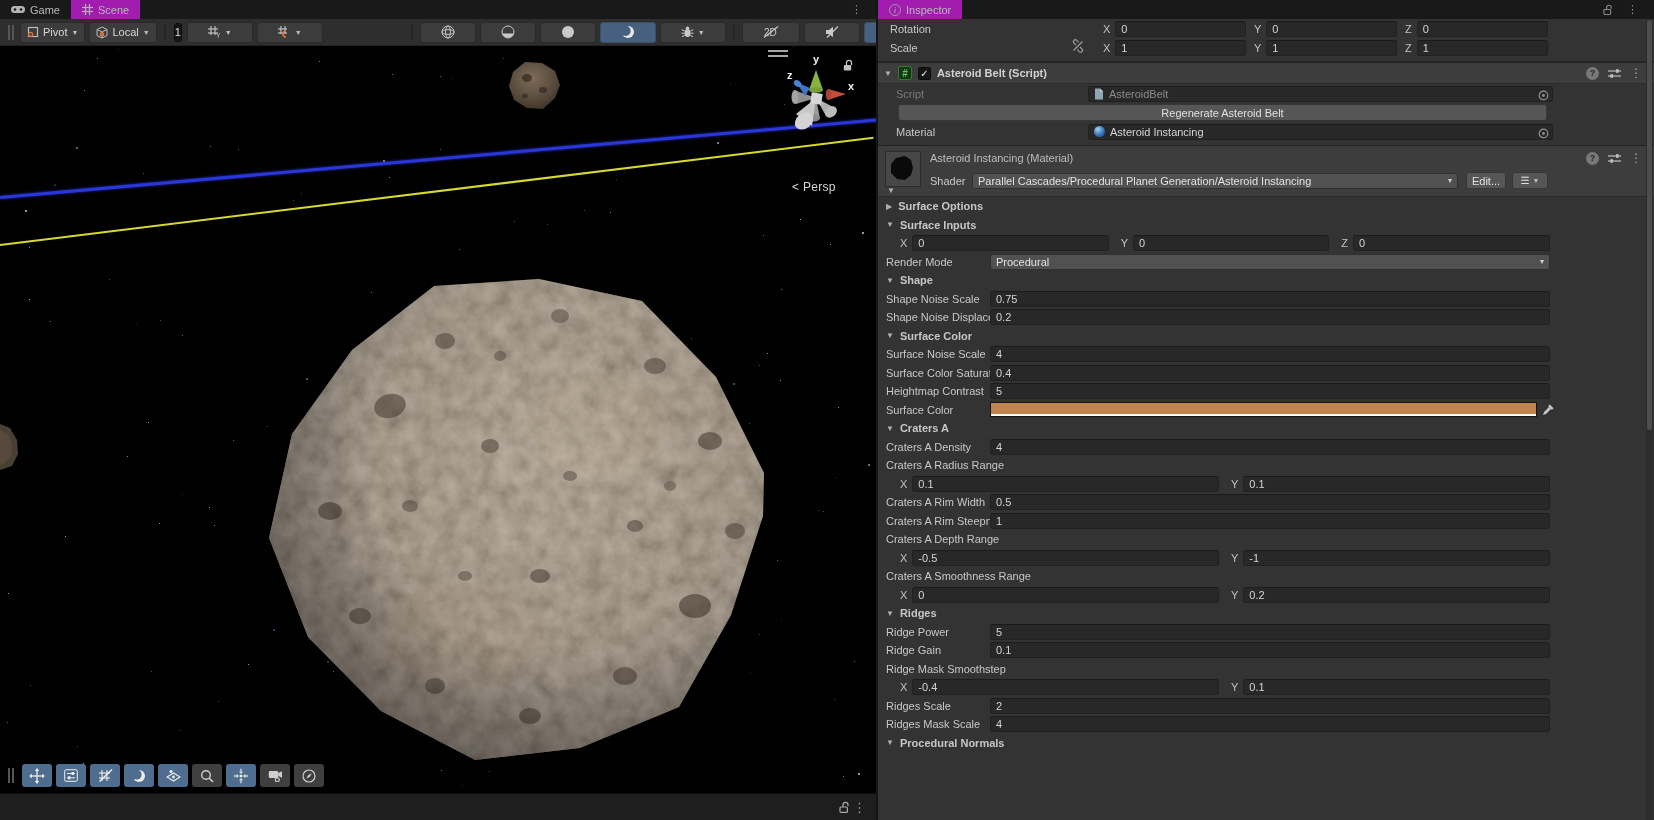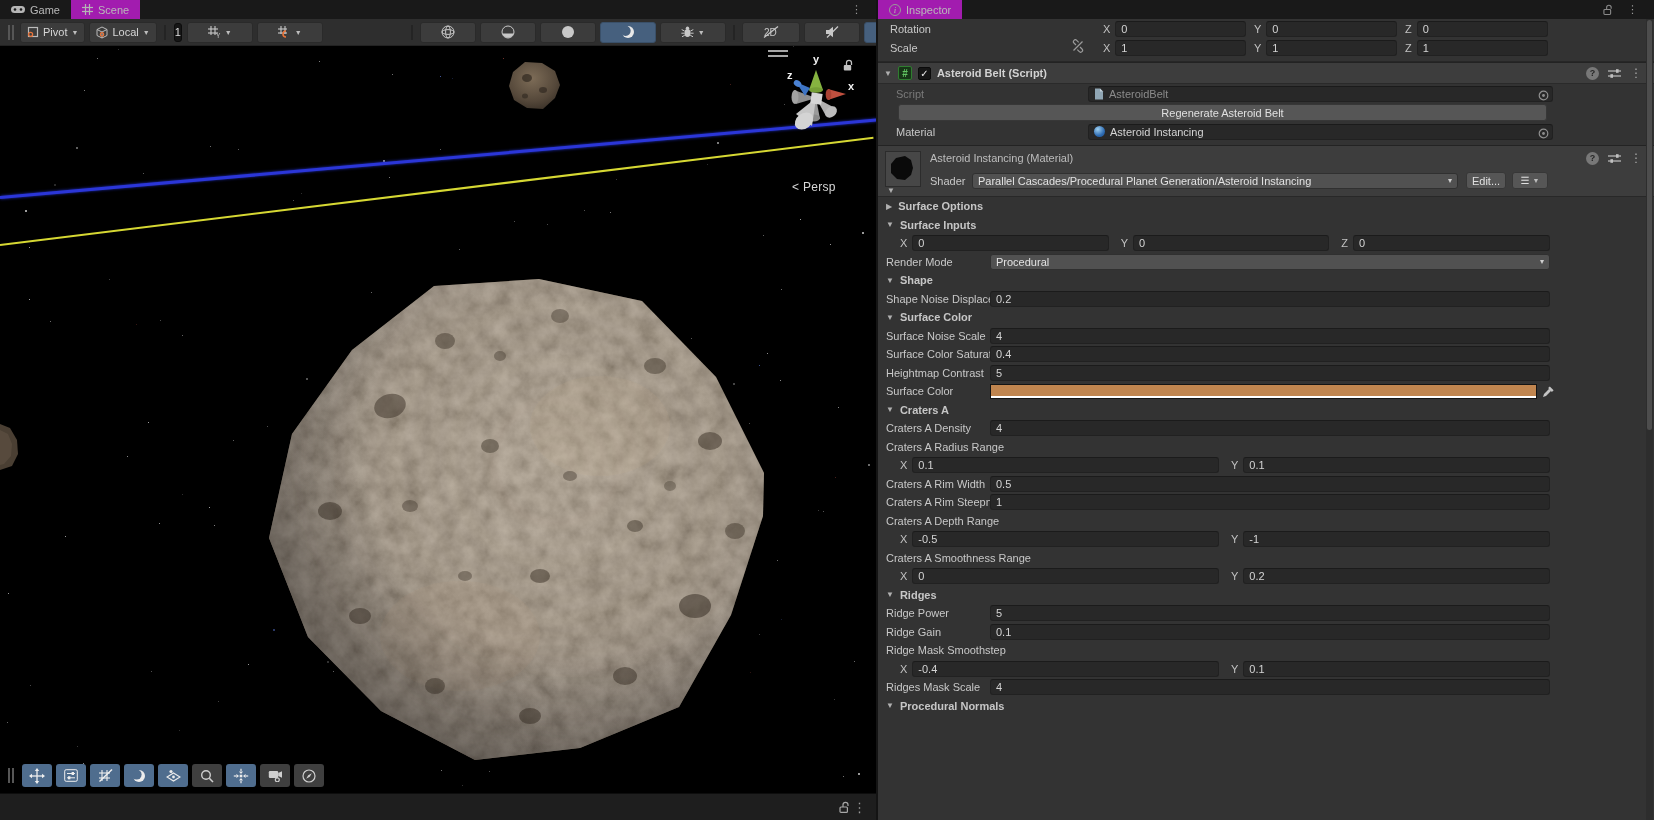--- a/index.html
+++ b/index.html
@@ -803,20 +803,24 @@
             <div class="pop">
               <span>Procedural</span>
               <span class="pcaret">▾</span>
             </div>
           </div>
           <div class="mrow mhead">
             <span class="foldarrow">▼</span>
             <span class="mh-label">Shape</span>
           </div>
           <div class="mrow">
+            <span class="mlabel">Shape Noise Scale</span>
+            <div class="fld">0.75</div>
+          </div>
+          <div class="mrow">
             <span class="mlabel">Shape Noise Displacement</span>
             <div class="fld">0.2</div>
           </div>
           <div class="mrow mhead">
             <span class="foldarrow">▼</span>
             <span class="mh-label">Surface Color</span>
           </div>
           <div class="mrow">
             <span class="mlabel">Surface Noise Scale</span>
             <div class="fld">4</div>
@@ -913,20 +917,24 @@
             <div class="vg">
               <span class="ax">X</span>
               <div class="fld">-0.4</div>
             </div>
             <div class="vg">
               <span class="ax">Y</span>
               <div class="fld">0.1</div>
             </div>
           </div>
           <div class="mrow">
+            <span class="mlabel">Ridges Scale</span>
+            <div class="fld">2</div>
+          </div>
+          <div class="mrow">
             <span class="mlabel">Ridges Mask Scale</span>
             <div class="fld">4</div>
           </div>
           <div class="mrow mhead">
             <span class="foldarrow">▼</span>
             <span class="mh-label">Procedural Normals</span>
           </div>
         </div>
     </div>
 

